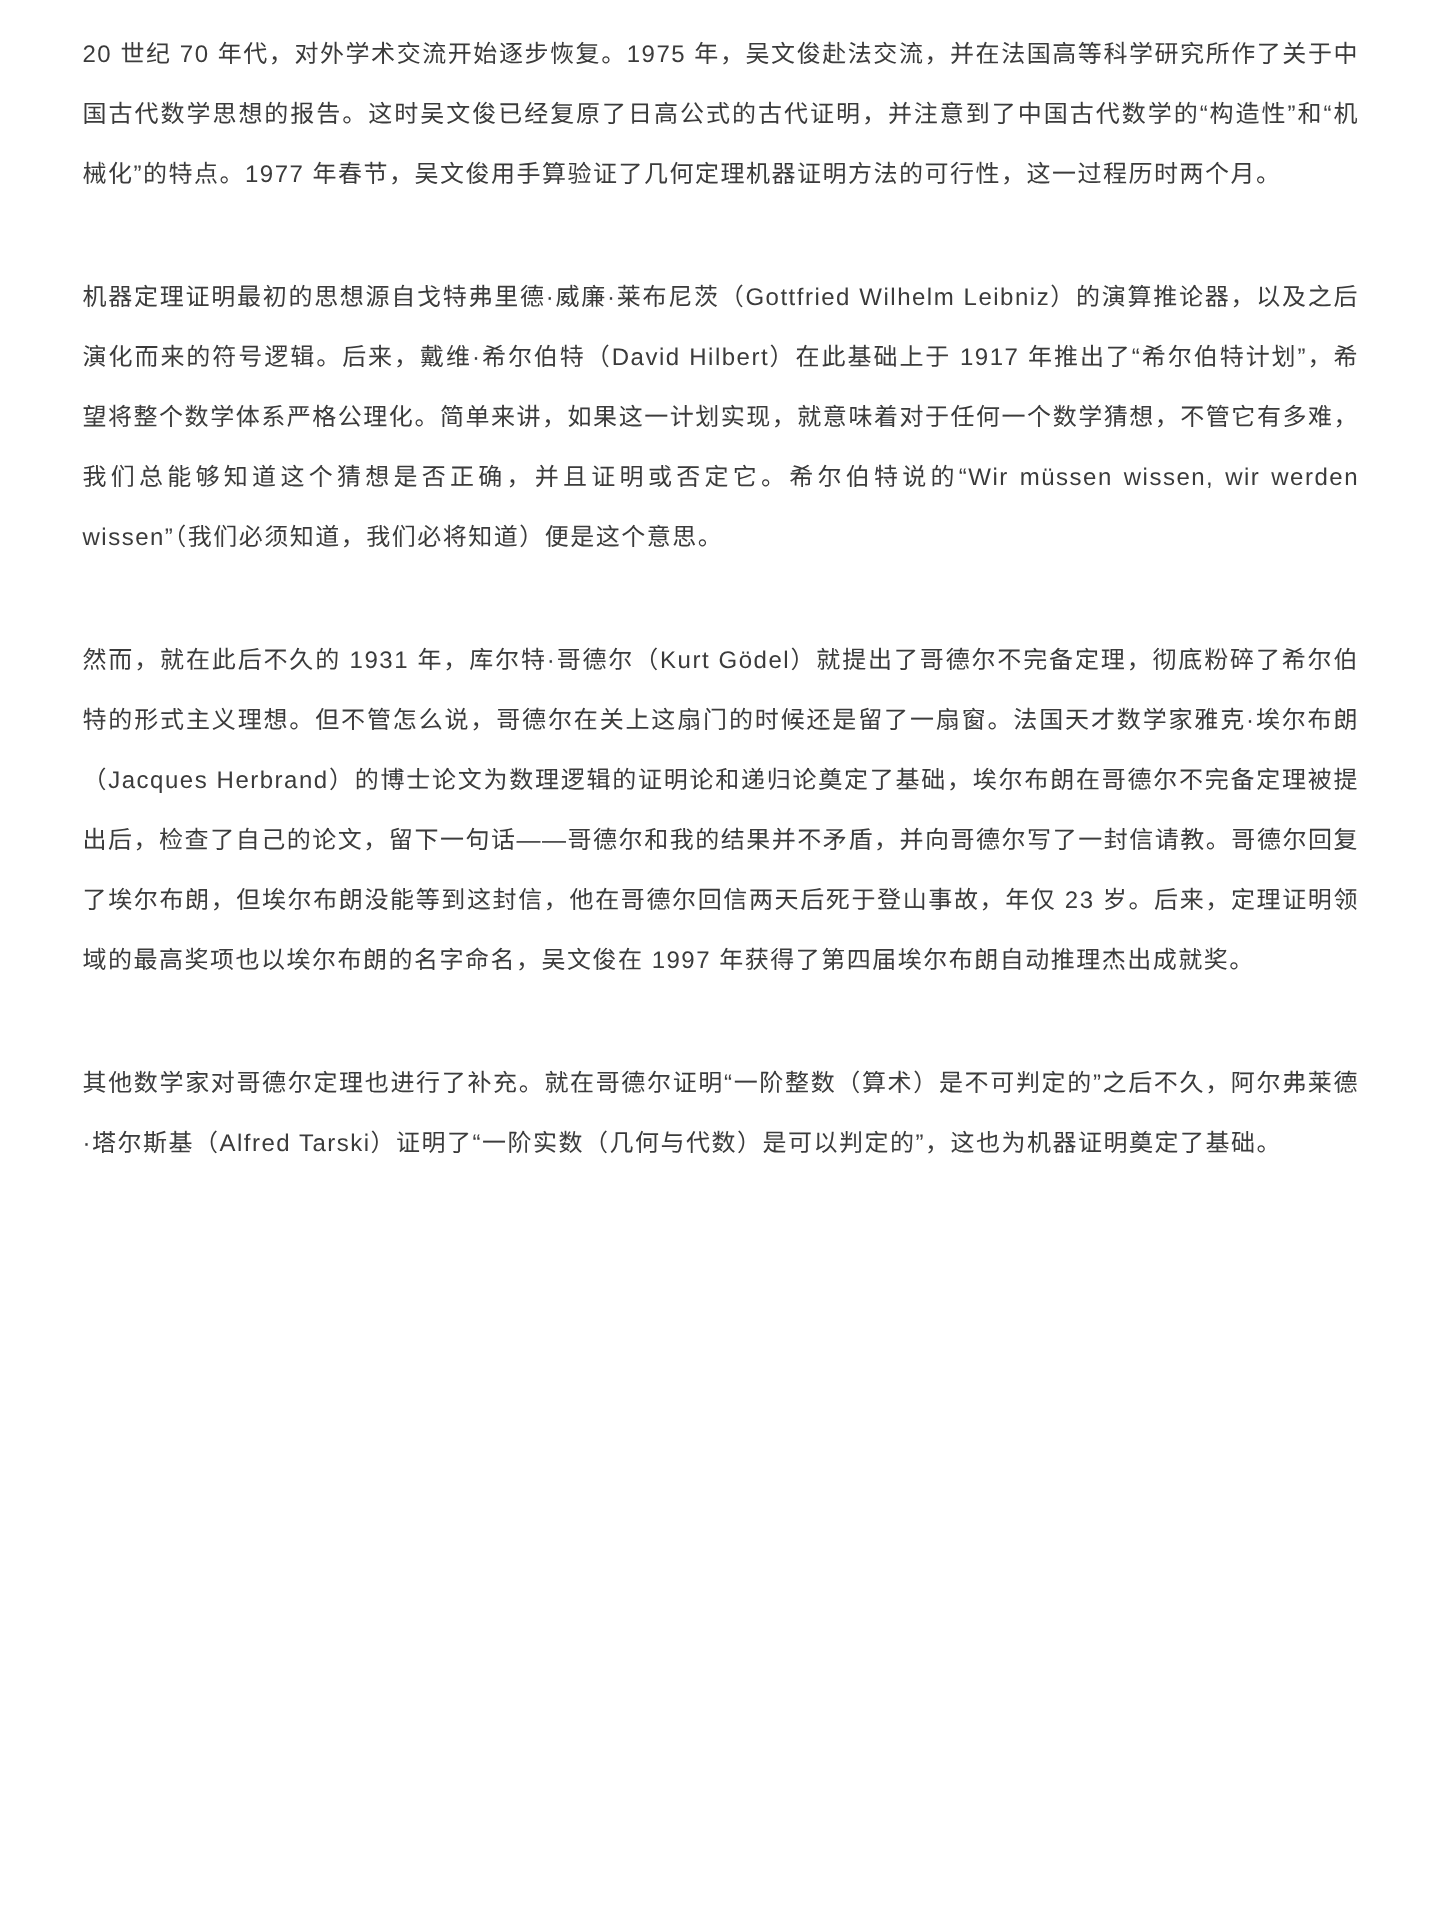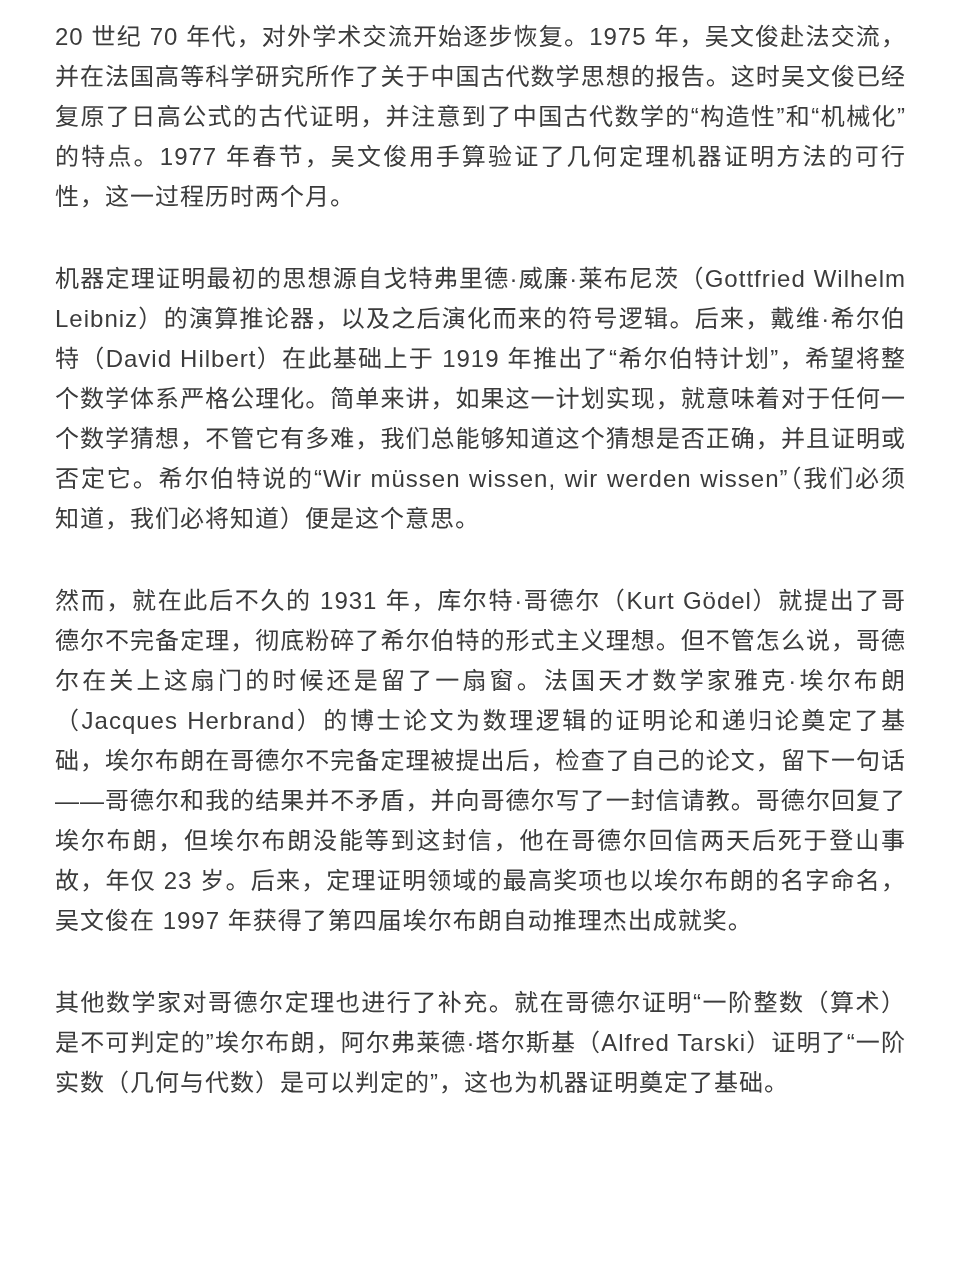--- a/index.html
+++ b/index.html
@@ -12,34 +12,34 @@
     width: 962px;
     min-height: 1277px;
     box-sizing: border-box;
     background: #ffffff;
     padding: 17px 56px 22px 55px;
     overflow: hidden;
   }
   .article p {
     margin: 0 0 42px 0;
     font-family: "Liberation Sans", "DejaVu Sans", sans-serif;
-    font-size: 24px;
+    font-size: 16px;
     line-height: 40px;
     letter-spacing: 1px;
     color: #3b3b3b;
     text-align: justify;
     word-break: break-word;
   }
   .article p:last-child {
     margin-bottom: 0;
   }
 </style>
 </head>
 <body>
 
 <div class="page">
   <div class="article">
     <p>20 世纪 70 年代，对外学术交流开始逐步恢复。1975 年，吴文俊赴法交流，并在法国高等科学研究所作了关于中国古代数学思想的报告。这时吴文俊已经复原了日高公式的古代证明，并注意到了中国古代数学的“构造性”和“机械化”的特点。1977 年春节，吴文俊用手算验证了几何定理机器证明方法的可行性，这一过程历时两个月。</p>
-    <p>机器定理证明最初的思想源自戈特弗里德·威廉·莱布尼茨（Gottfried Wilhelm Leibniz）的演算推论器，以及之后演化而来的符号逻辑。后来，戴维·希尔伯特（David Hilbert）在此基础上于 1919 年推出了“希尔伯特计划”，希望将整个数学体系严格公理化。简单来讲，如果这一计划实现，就意味着对于任何一个数学猜想，不管它有多难，我们总能够知道这个猜想是否正确，并且证明或否定它。希尔伯特说的“Wir müssen wissen, wir werden wissen”（我们必须知道，我们必将知道）便是这个意思。</p>
+    <p>机器定理证明最初的思想源自戈特弗里德·威廉·莱布尼茨（Gottfried Wilhelm Leibniz）的演算推论器，以及之后演化而来的符号逻辑。后来，戴维·希尔伯特（David Hilbert）在此基础上于 1917 年推出了“希尔伯特计划”，希望将整个数学体系严格公理化。简单来讲，如果这一计划实现，就意味着对于任何一个数学猜想，不管它有多难，我们总能够知道这个猜想是否正确，并且证明或否定它。希尔伯特说的“Wir müssen wissen, wir werden wissen”（我们必须知道，我们必将知道）便是这个意思。</p>
     <p>然而，就在此后不久的 1931 年，库尔特·哥德尔（Kurt Gödel）就提出了哥德尔不完备定理，彻底粉碎了希尔伯特的形式主义理想。但不管怎么说，哥德尔在关上这扇门的时候还是留了一扇窗。法国天才数学家雅克·埃尔布朗（Jacques Herbrand）的博士论文为数理逻辑的证明论和递归论奠定了基础，埃尔布朗在哥德尔不完备定理被提出后，检查了自己的论文，留下一句话——哥德尔和我的结果并不矛盾，并向哥德尔写了一封信请教。哥德尔回复了埃尔布朗，但埃尔布朗没能等到这封信，他在哥德尔回信两天后死于登山事故，年仅 23 岁。后来，定理证明领域的最高奖项也以埃尔布朗的名字命名，吴文俊在 1997 年获得了第四届埃尔布朗自动推理杰出成就奖。</p>
-    <p>其他数学家对哥德尔定理也进行了补充。就在哥德尔证明“一阶整数（算术）是不可判定的”埃尔布朗，阿尔弗莱德·塔尔斯基（Alfred Tarski）证明了“一阶实数（几何与代数）是可以判定的”，这也为机器证明奠定了基础。</p>
+    <p>其他数学家对哥德尔定理也进行了补充。就在哥德尔证明“一阶整数（算术）是不可判定的”之后不久，阿尔弗莱德·塔尔斯基（Alfred Tarski）证明了“一阶实数（几何与代数）是可以判定的”，这也为机器证明奠定了基础。</p>
   </div>
 </div>
 
 </body></html>

